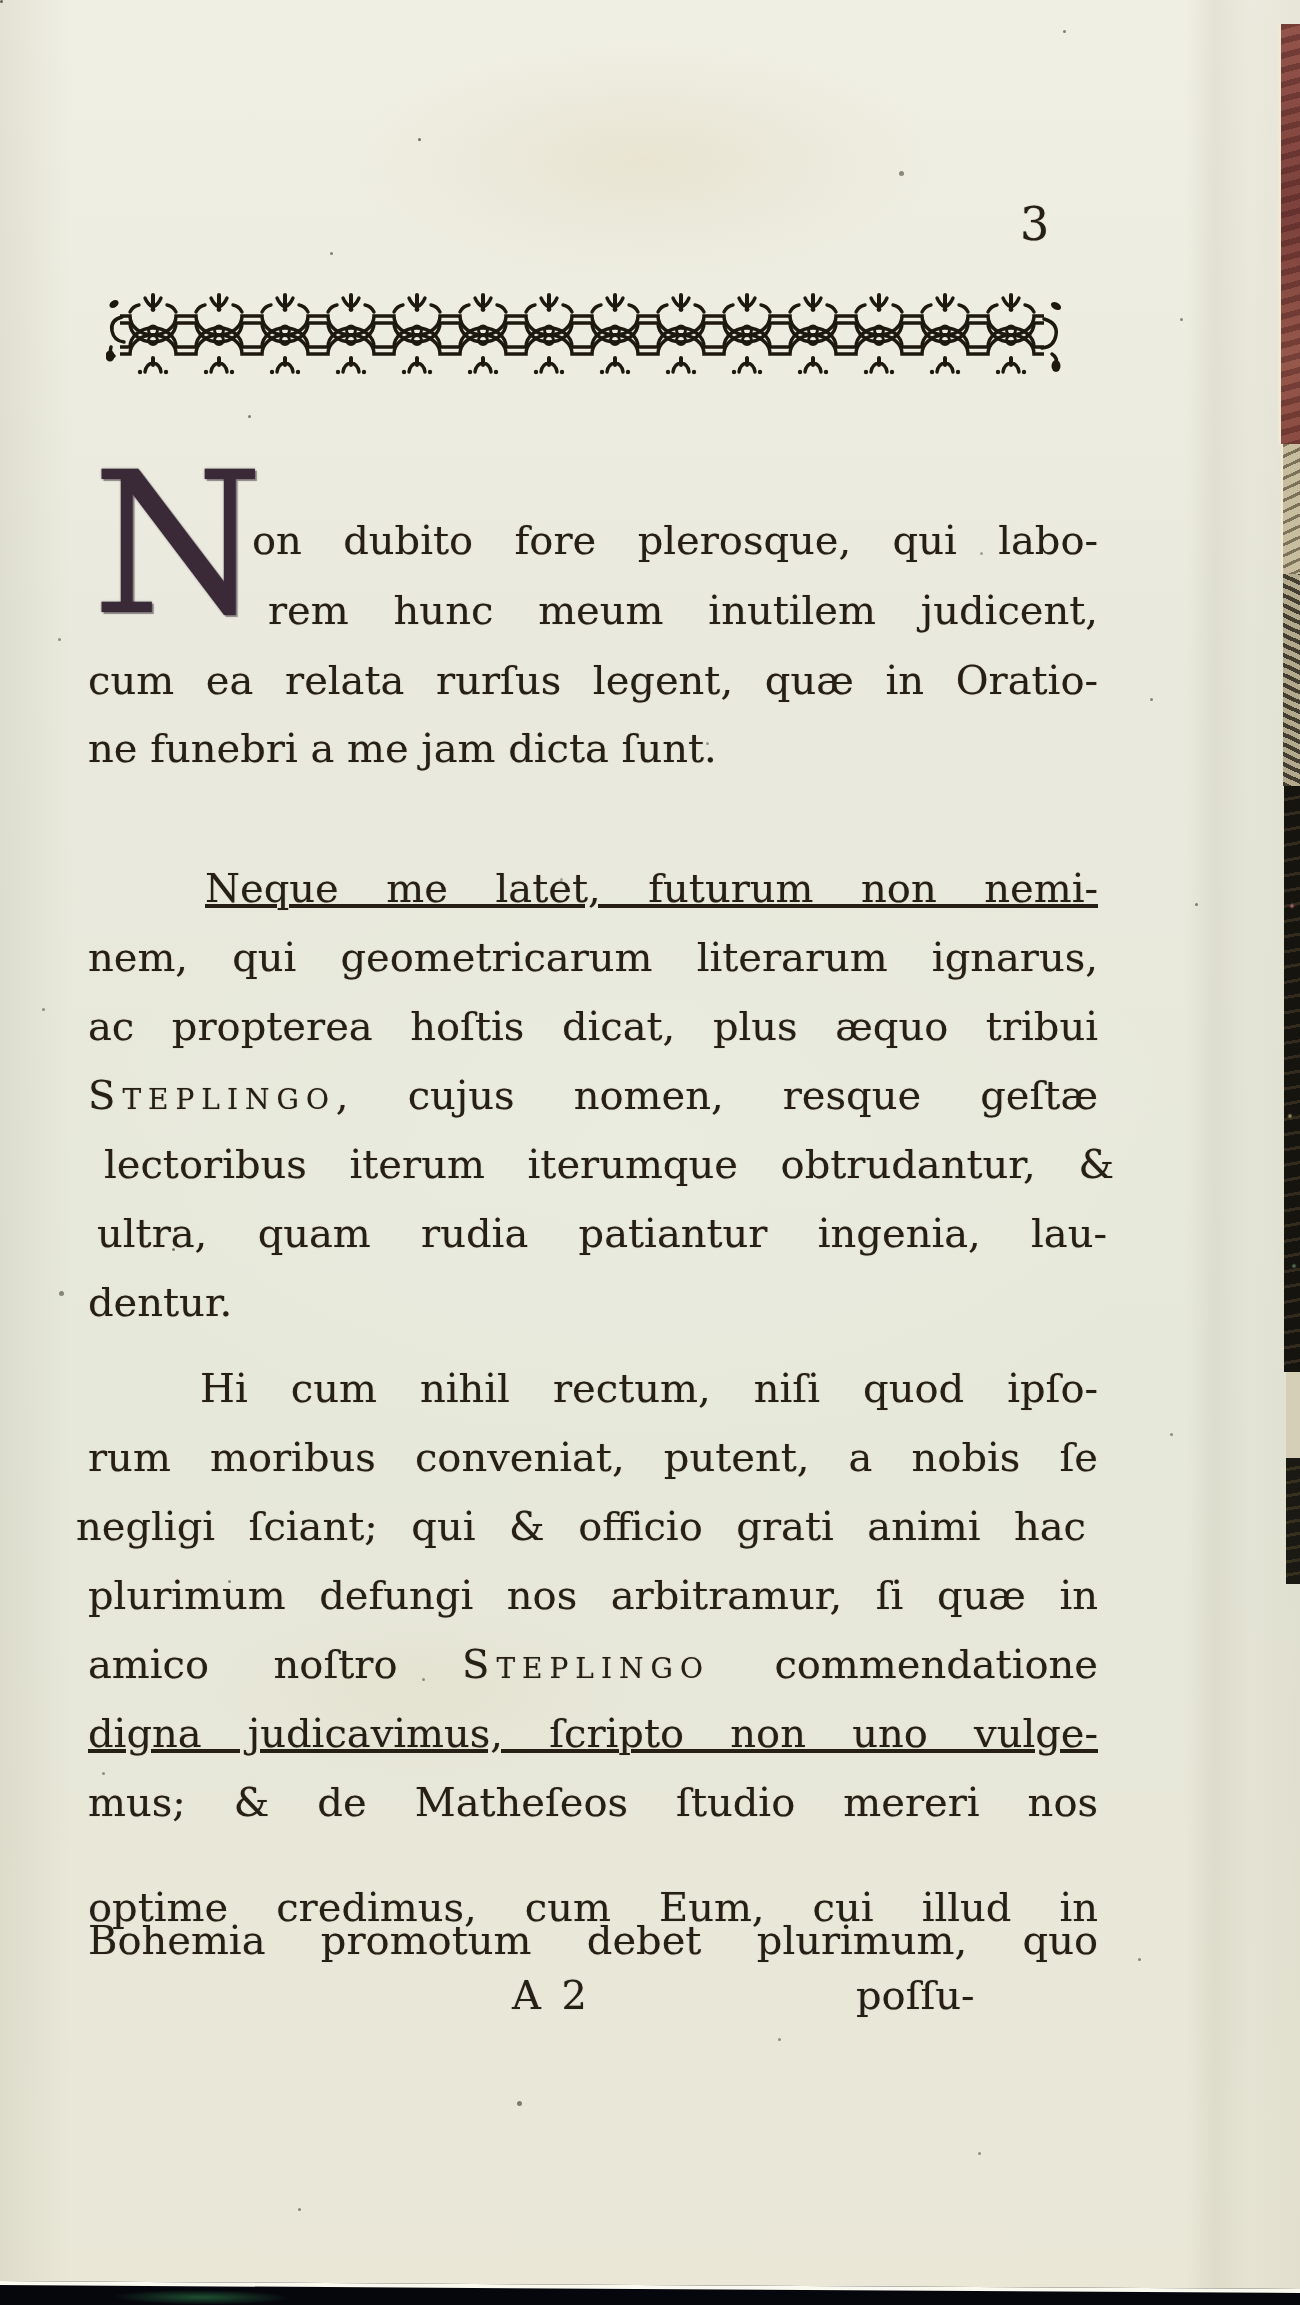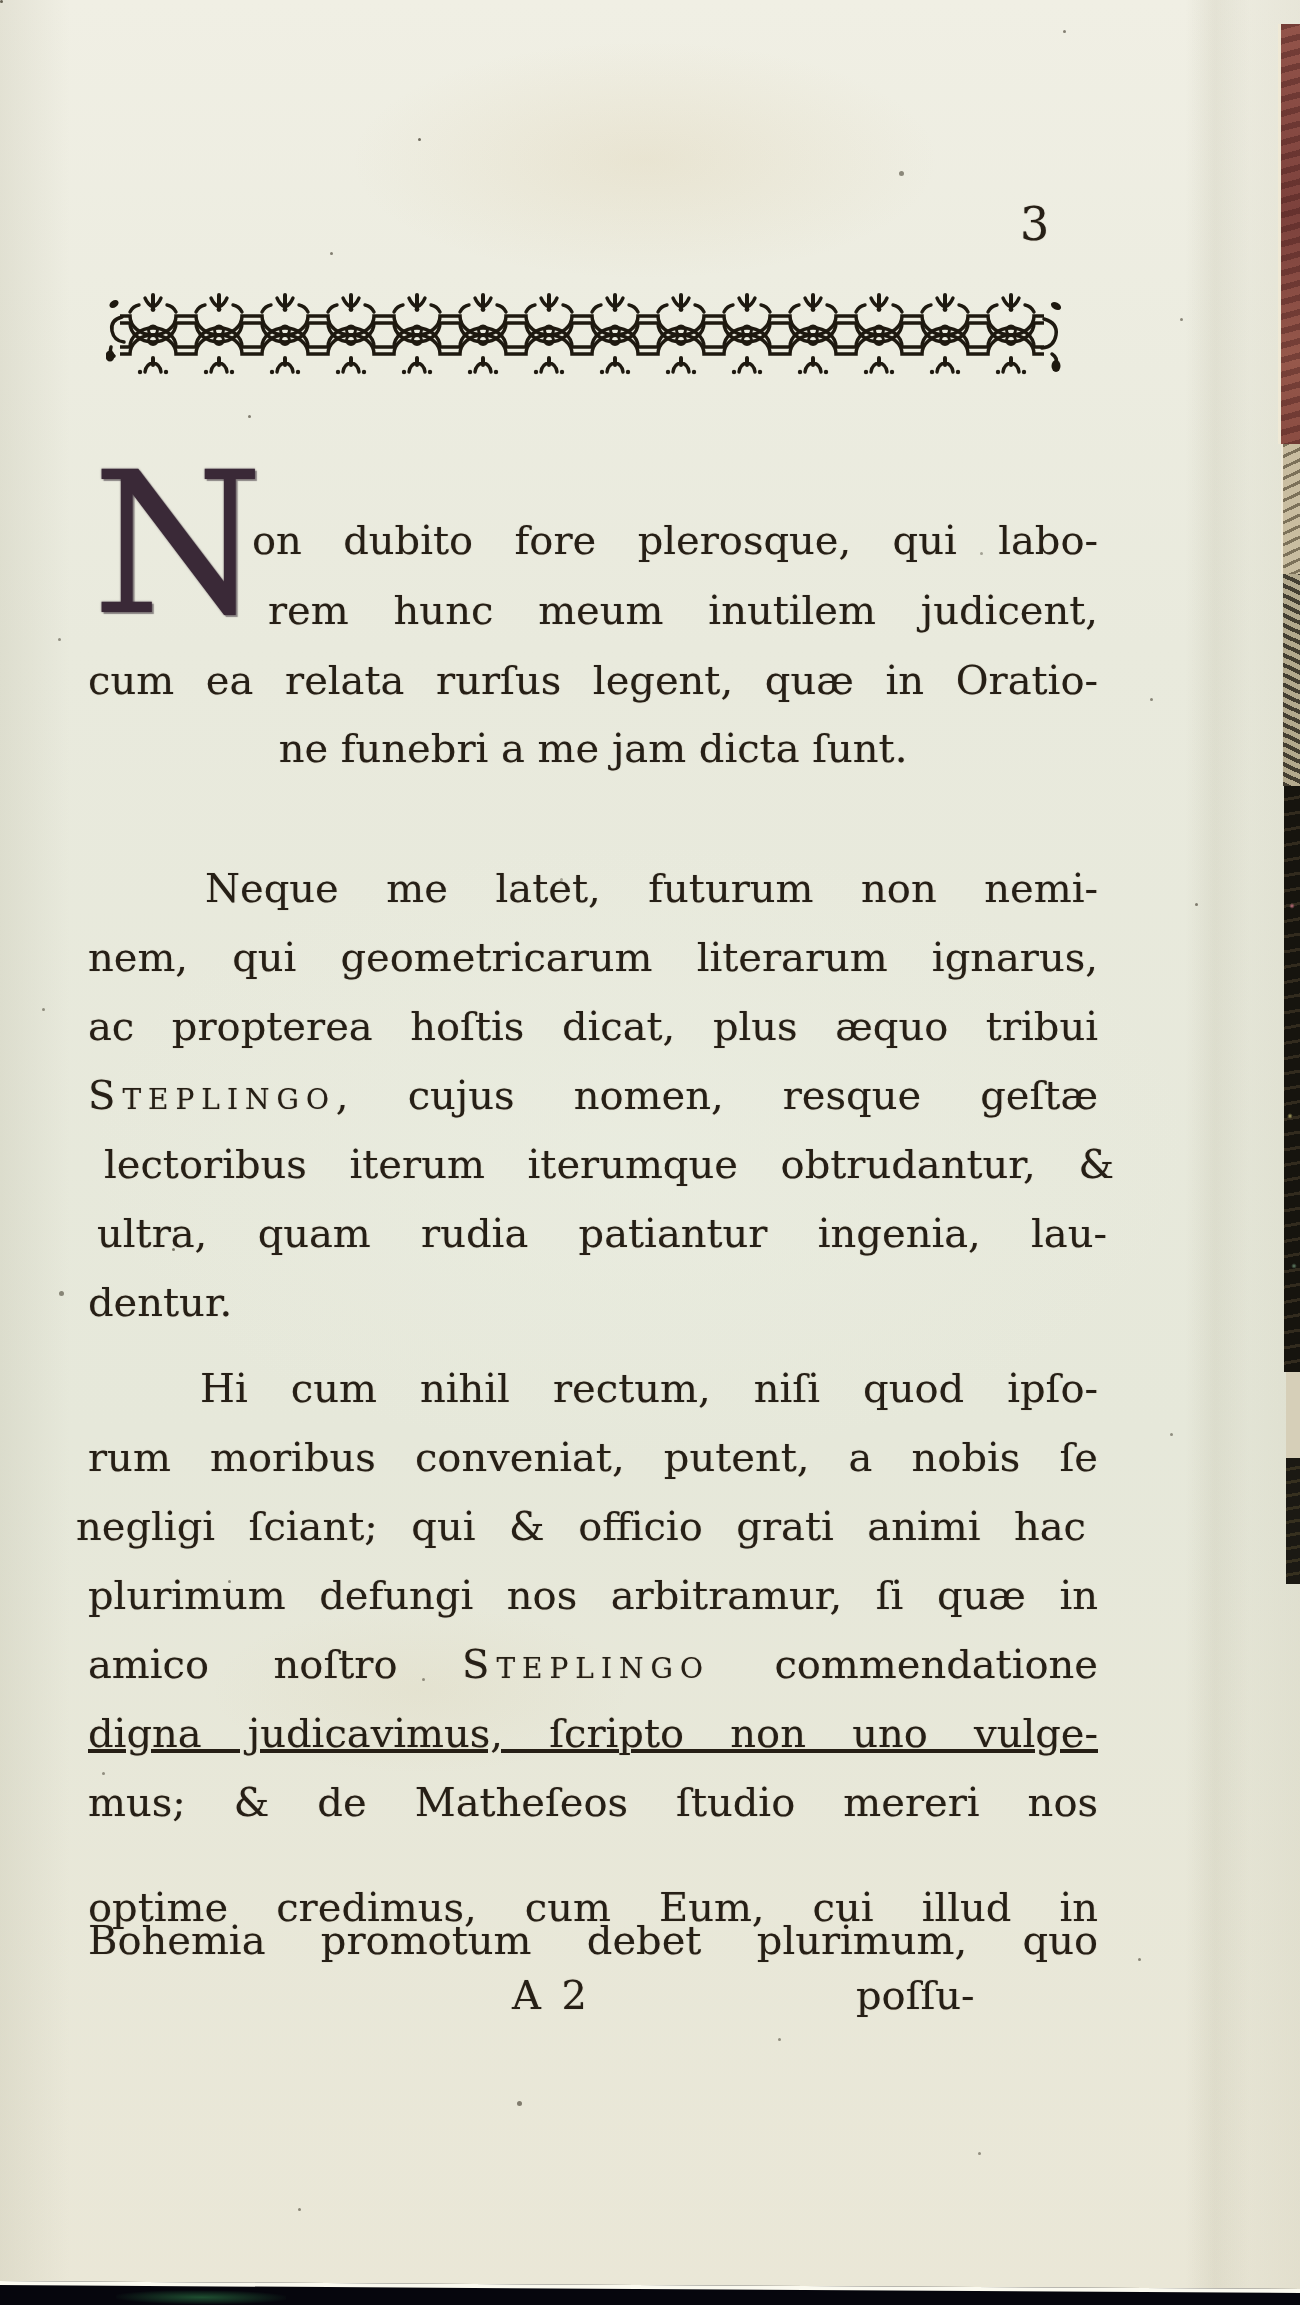--- a/index.html
+++ b/index.html
@@ -45,23 +45,23 @@
   .sc{font-variant:small-caps;letter-spacing:7px;}
   #pageno{left:1020px;top:196px;font-size:46px;letter-spacing:1px;}
   #dropcap{
     position:absolute;left:92px;top:446px;font-size:196px;line-height:1;
     color:#3a2937;text-shadow:2px 2px 1px rgba(30,18,30,.45), 0 0 2px rgba(58,41,55,.6);
   }
   
   #p1l1{left:252px;top:515px;width:846px;}
   #p1l2{left:268px;top:585px;width:830px;}
   #p1l3{left:88px; top:655px;width:1010px;}
-  #p1l4{left:88px; top:723px;width:1010px;text-align:center;}
-  
-  #p2l1{left:205px;top:863px;width:893px;}
+  #p1l4{left:88px; top:723px;width:1010px;text-align:left;}
+  
+  #p2l1{left:205px;top:863px;width:893px;text-decoration:underline;}
   #p2l2{left:88px;top:932px;width:1010px;}
   #p2l3{left:88px;top:1001px;width:1010px;}
   #p2l4{left:88px;top:1070px;width:1010px;}
   #p2l5{left:104px;top:1139px;width:1010px;}
   #p2l6{left:88px;top:1208px;width:1010px;margin-left:9px;}
   #p2l7{left:88px;top:1277px;width:1010px;text-align:left;}
   
   #p3l1{left:200px;top:1363px;width:898px;}
   #p3l2{left:88px;top:1432px;width:1010px;}
   #p3l3{left:76px;top:1501px;width:1010px;}

